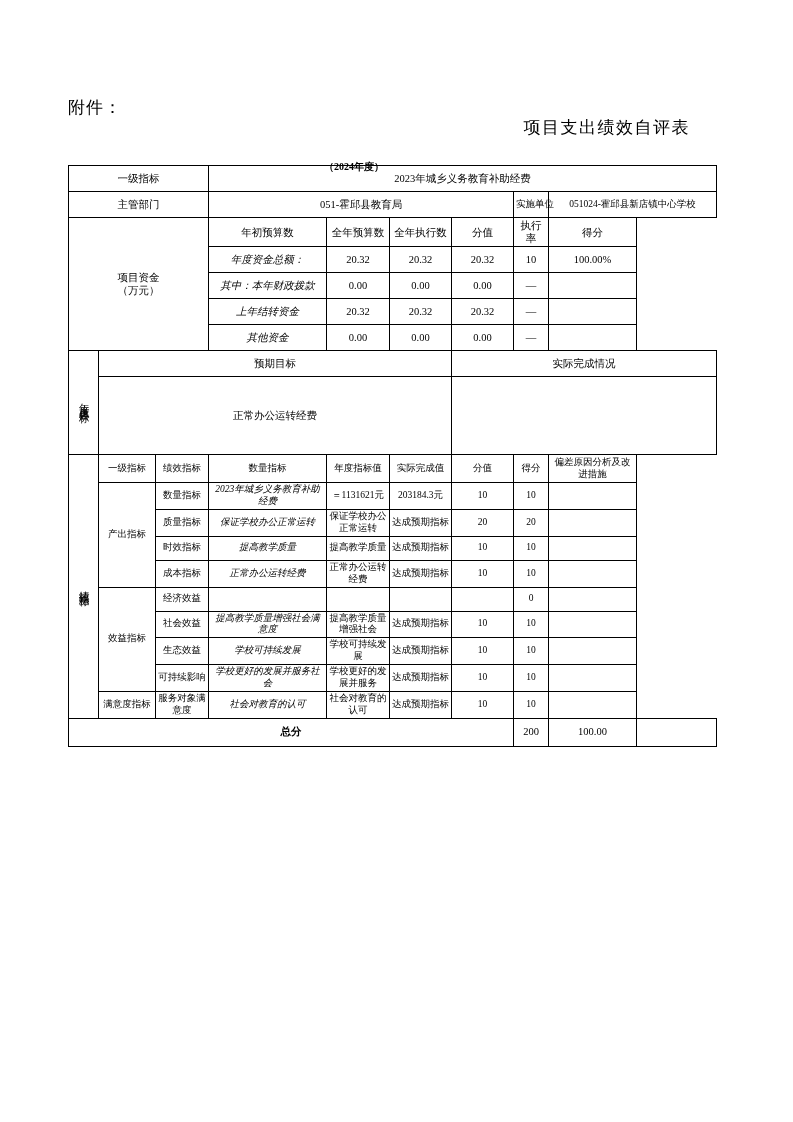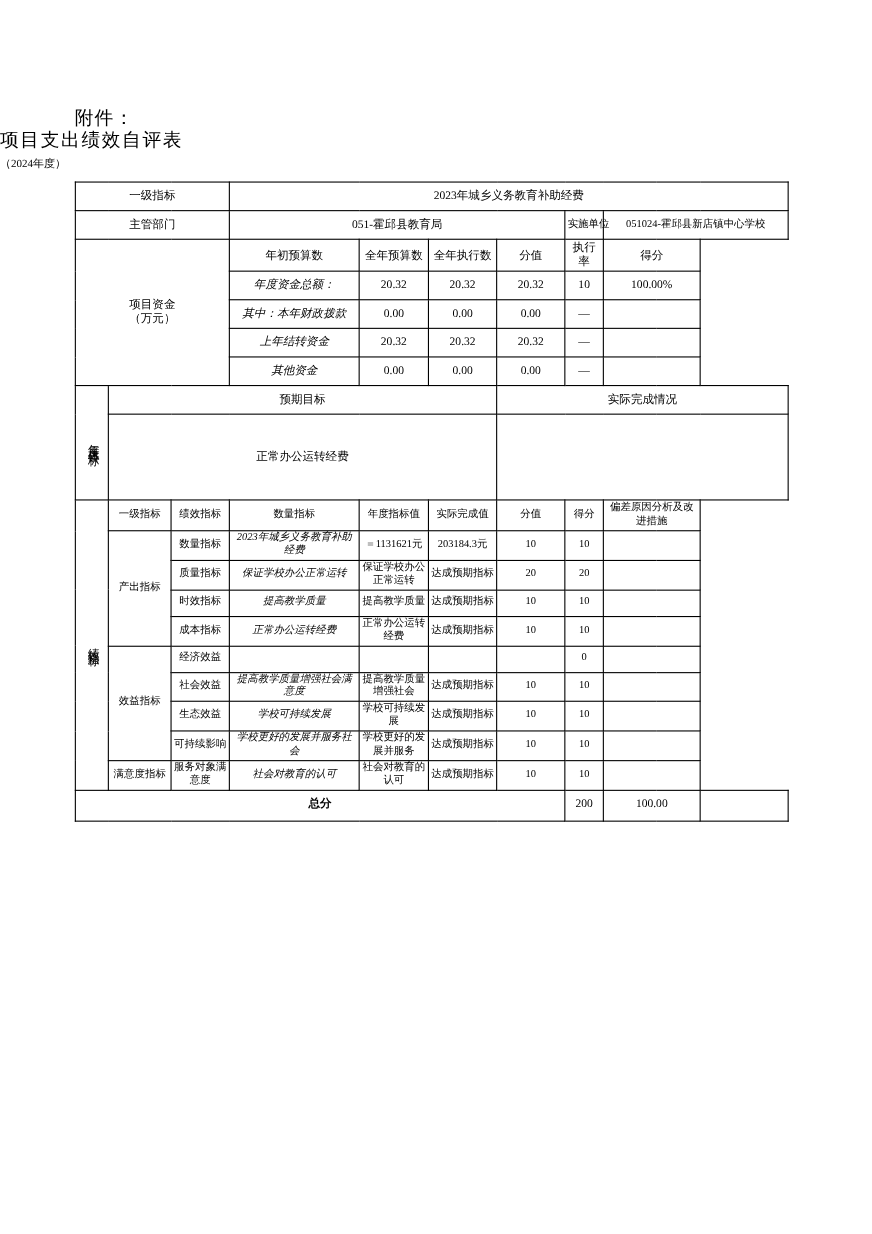--- a/index.html
+++ b/index.html
@@ -25,32 +25,34 @@
   .attachment-label {
     position: absolute;
     left: 68px;
     top: 96px;
     font-size: 17px;
     letter-spacing: 1px;
   }
   .doc-title {
     position: absolute;
     left: 0;
-    right: 8px;
+    right: 18px;
     top: 116px;
-    text-align: left;
+    text-align: right;
     font-size: 17px;
     letter-spacing: 1.5px;
   }
   .doc-subtitle {
     position: absolute;
     left: 0;
     right: 0;
-    top: 142px;
+    top: 160px;
+    text-align: center;
     font-size: 10px;
+    font-weight: bold;
   }
   table.main {
     position: absolute;
     left: 68px;
     top: 165px;
     width: 648px;
     border-collapse: collapse;
     table-layout: fixed;
     font-size: 10.5px;
   }

